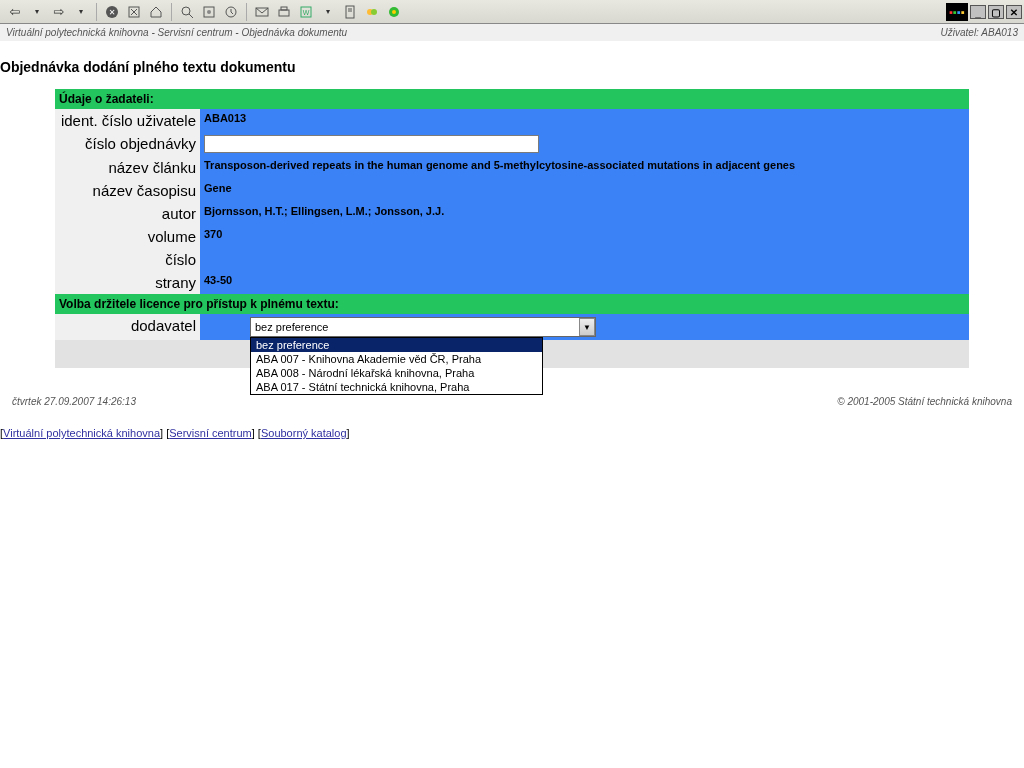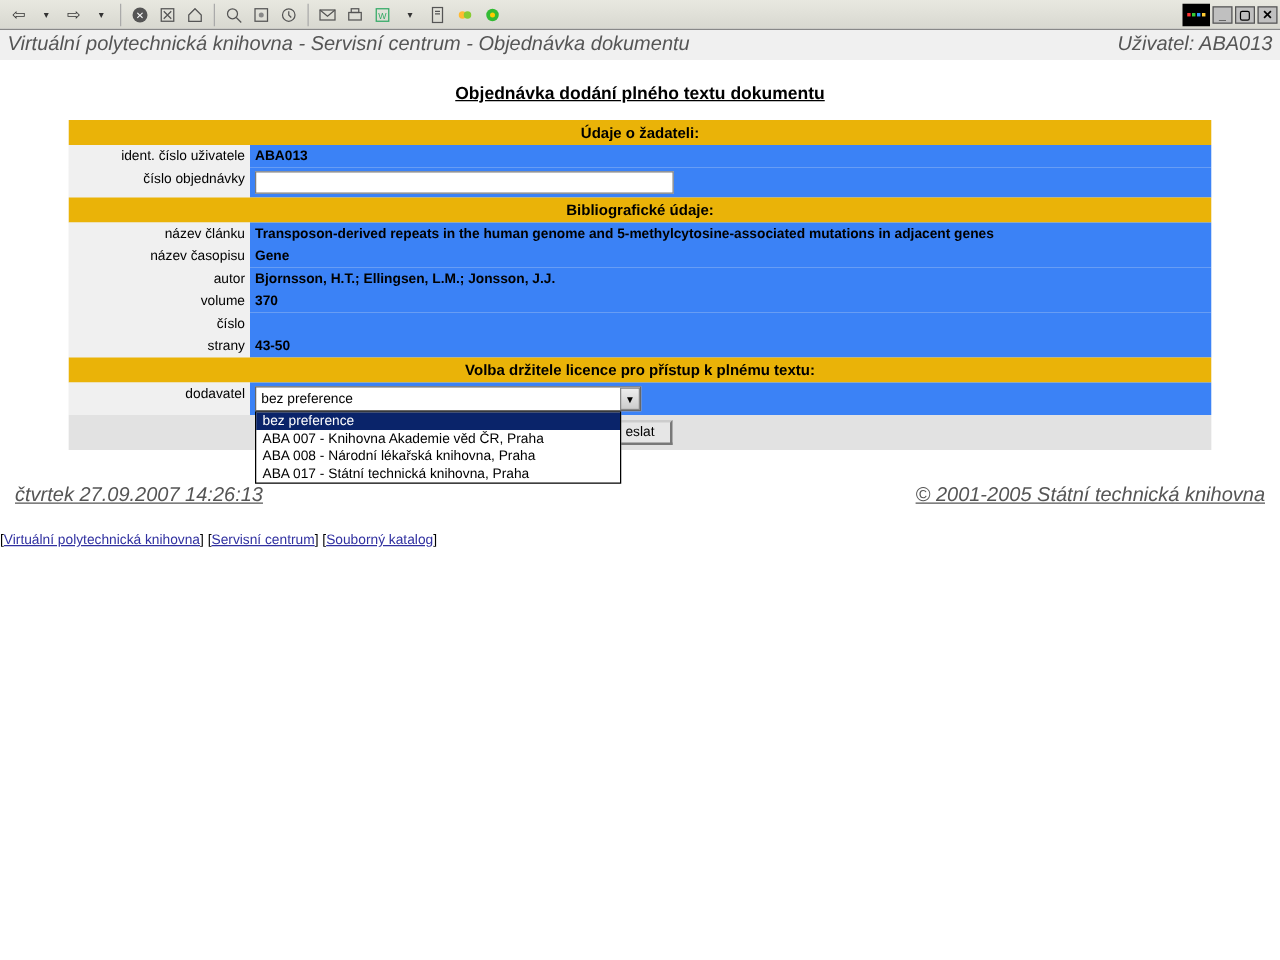--- a/index.html
+++ b/index.html
@@ -43,59 +43,57 @@
   border: 1px solid #555;
   margin-left: 2px;
   display: inline-flex; align-items: center; justify-content: center;
   font-size: 10px; color: #000; font-weight: bold;
 }
 
 .content { background: #fff; }
 .crumbbar {
   background: #f0f0f0;
   font-style: italic;
-  font-size: 16px;
+  font-size: 10px;
   color: #555;
   padding: 3px 6px;
   display: flex; justify-content: space-between;
 }
 .page-title {
-  text-align: center;
   font-weight: bold;
   font-size: 14px;
   padding: 18px 0 14px 0;
   color: #000;
-  text-decoration: underline;
 }
 
 .form-wrap { padding: 0 55px; }
 .form-table { width: 100%; border-collapse: collapse; background: #f0f0f0; }
 .section-hdr td {
-  background: #eab308;
+  background: #22c55e;
   font-weight: bold;
   padding: 4px 6px;
   font-size: 12px;
-  text-align: center;
 }
 .form-table td { padding: 3px 4px; vertical-align: top; }
-.label-cell { text-align: right; width: 145px; color: #000; background: #f0f0f0; font-size: 11px; }
+.label-cell { text-align: right; width: 145px; color: #000; background: #f0f0f0; font-size: 15px; }
 .value-cell { font-weight: bold; background: #3b82f6; }
 .value-cell.plain { font-weight: normal; }
 
 .txt-input {
   width: 335px; height: 18px;
   border: 1px solid #7b7b7b;
   background: #fff;
   font-size: 11px;
   padding: 1px 3px;
 }
 .select-wrap {
   position: relative;
   display: inline-block;
-  width: 309px;
+  width: 346px;
+  margin-left: 46px;
 }
 .select-box {
   width: 100%; height: 20px;
   border: 1px solid #666;
   background: #fff;
   display: flex; align-items: center;
   padding: 0 4px;
   font-size: 11px;
 }
 .select-arrow {
@@ -133,25 +131,24 @@
 .submit-btn {
   background: #e6e6e6;
   border: 2px outset #ccc;
   padding: 2px 12px;
   font-size: 11px;
 }
 
 .footer-bar {
   display: flex; justify-content: space-between;
   font-style: italic;
-  font-size: 16px;
+  font-size: 10px;
   color: #555;
   padding: 4px 12px 4px 12px;
   margin-top: 24px;
-  text-decoration: underline;
 }
 
 .links-row {
   font-size: 11px;
   padding: 16px 0;
 }
 .links-row a { color: #3030a0; text-decoration: underline; }
 .links-row .br { color: #000; }
 
 svg.ico { width: 14px; height: 14px; }
@@ -275,23 +272,20 @@
         <td class="label-cell">ident. číslo uživatele</td>
         <td class="value-cell">ABA013</td>
       </tr>
       <tr>
         <td class="label-cell">číslo objednávky</td>
         <td class="value-cell plain">
           <input type="text" class="txt-input" value="" style="">
         </td>
       </tr>
 
-      <tr class="section-hdr">
-            <td colspan="2">Bibliografické údaje:</td>
-          </tr>
 
       <tr>
         <td class="label-cell">název článku</td>
         <td class="value-cell">Transposon-derived repeats in the human genome and 5-methylcytosine-associated mutations in adjacent genes</td>
       </tr>
       <tr>
         <td class="label-cell">název časopisu</td>
         <td class="value-cell">Gene</td>
       </tr>
       <tr>

